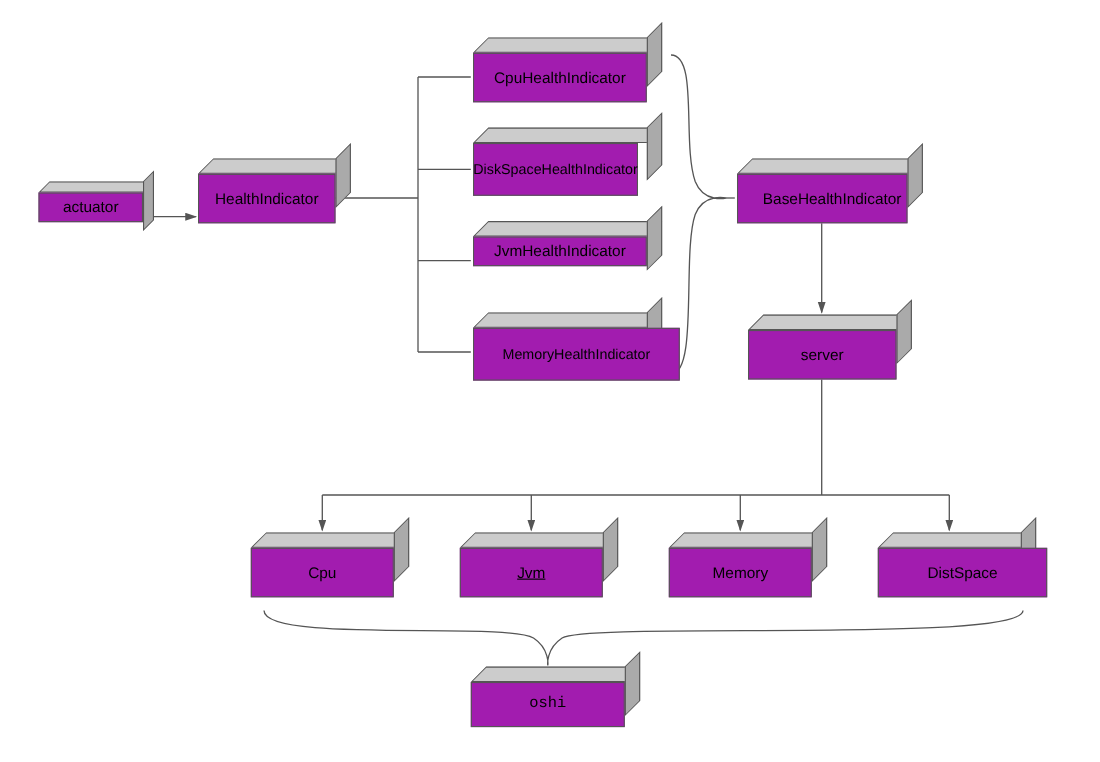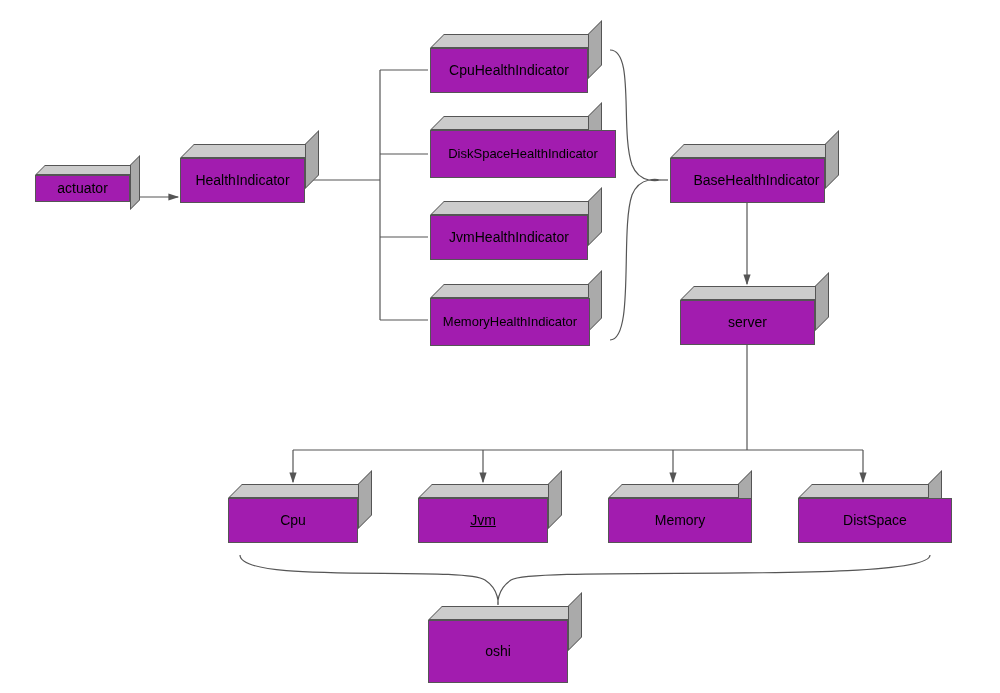--- a/index.html
+++ b/index.html
@@ -134,37 +134,37 @@
   <div class="top" style="left:0;top:-14px;width:158px;height:14px;"></div>
   <div class="side" style="left:158px;top:-14px;width:14px;height:45px;"></div>
   <div class="front" style="left:0;top:0;width:158px;height:45px;">
         <span>CpuHealthIndicator</span>
       </div>
 </div>
 
 <div class="box3d" style="left:430px;top:130px;">
   <div class="top" style="left:0;top:-14px;width:158px;height:14px;"></div>
   <div class="side" style="left:158px;top:-14px;width:14px;height:48px;"></div>
-  <div class="front" style="left:0;top:0;width:186px;height:48px;font-size:13px;">
+  <div class="front" style="left:0;top:0;width:150px;height:48px;font-size:13px;">
         <span>DiskSpaceHealthIndicator</span>
       </div>
 </div>
 
 <div class="box3d" style="left:430px;top:215px;">
   <div class="top" style="left:0;top:-14px;width:158px;height:14px;"></div>
   <div class="side" style="left:158px;top:-14px;width:14px;height:45px;"></div>
-  <div class="front" style="left:0;top:0;width:158px;height:45px;">
+  <div class="front" style="left:0;top:0;width:158px;height:27px;">
         <span>JvmHealthIndicator</span>
       </div>
 </div>
 
 <div class="box3d" style="left:430px;top:298px;">
   <div class="top" style="left:0;top:-14px;width:158px;height:14px;"></div>
   <div class="side" style="left:158px;top:-14px;width:14px;height:48px;"></div>
-  <div class="front" style="left:0;top:0;width:160px;height:48px;font-size:13px;text-align:right;">
+  <div class="front" style="left:0;top:0;width:188px;height:48px;font-size:13px;text-align:right;">
         <span>MemoryHealthIndicator</span>
       </div>
 </div>
 
 <div class="box3d" style="left:670px;top:158px;">
   <div class="top" style="left:0;top:-14px;width:155px;height:14px;"></div>
   <div class="side" style="left:155px;top:-14px;width:14px;height:45px;"></div>
   <div class="front" style="left:0;top:0;width:155px;height:45px;padding-left:22px;">
         <span>BaseHealthIndicator</span>
       </div>
@@ -190,34 +190,34 @@
   <div class="top" style="left:0;top:-14px;width:130px;height:14px;"></div>
   <div class="side" style="left:130px;top:-14px;width:14px;height:45px;"></div>
   <div class="front" style="left:0;top:0;width:130px;height:45px;text-decoration:underline;">
         <span>Jvm</span>
       </div>
 </div>
 
 <div class="box3d" style="left:608px;top:498px;">
   <div class="top" style="left:0;top:-14px;width:130px;height:14px;"></div>
   <div class="side" style="left:130px;top:-14px;width:14px;height:45px;"></div>
-  <div class="front" style="left:0;top:0;width:144px;height:45px;">
+  <div class="front" style="left:0;top:0;width:130px;height:45px;">
         <span>Memory</span>
       </div>
 </div>
 
 <div class="box3d" style="left:798px;top:498px;">
   <div class="top" style="left:0;top:-14px;width:130px;height:14px;"></div>
   <div class="side" style="left:130px;top:-14px;width:14px;height:45px;"></div>
   <div class="front" style="left:0;top:0;width:154px;height:45px;">
         <span>DistSpace</span>
       </div>
 </div>
 
 <div class="box3d" style="left:428px;top:620px;">
   <div class="top" style="left:0;top:-14px;width:140px;height:14px;"></div>
   <div class="side" style="left:140px;top:-14px;width:14px;height:45px;"></div>
-  <div class="front" style="left:0;top:0;width:140px;height:63px;">
+  <div class="front" style="left:0;top:0;width:140px;height:41px;font-family:Liberation Mono, monospace;">
         <span>oshi</span>
       </div>
 </div>
 
 </div>
 
 </body></html>

